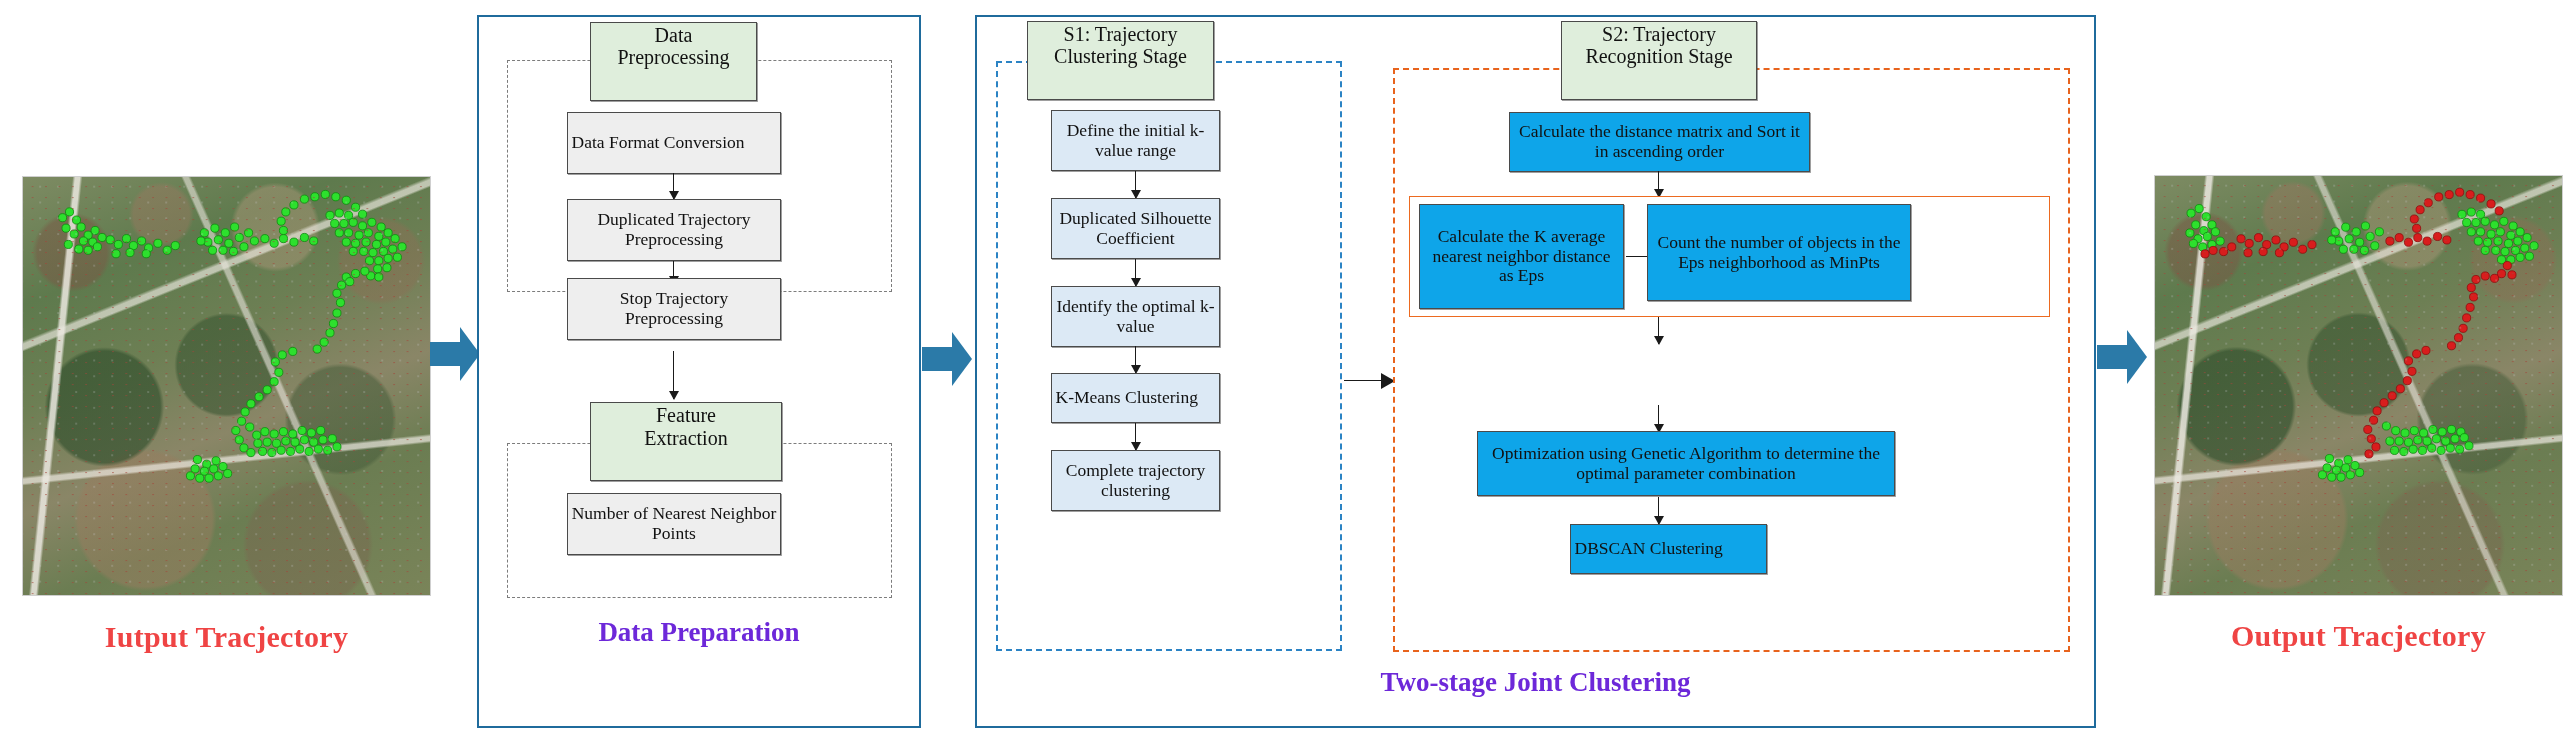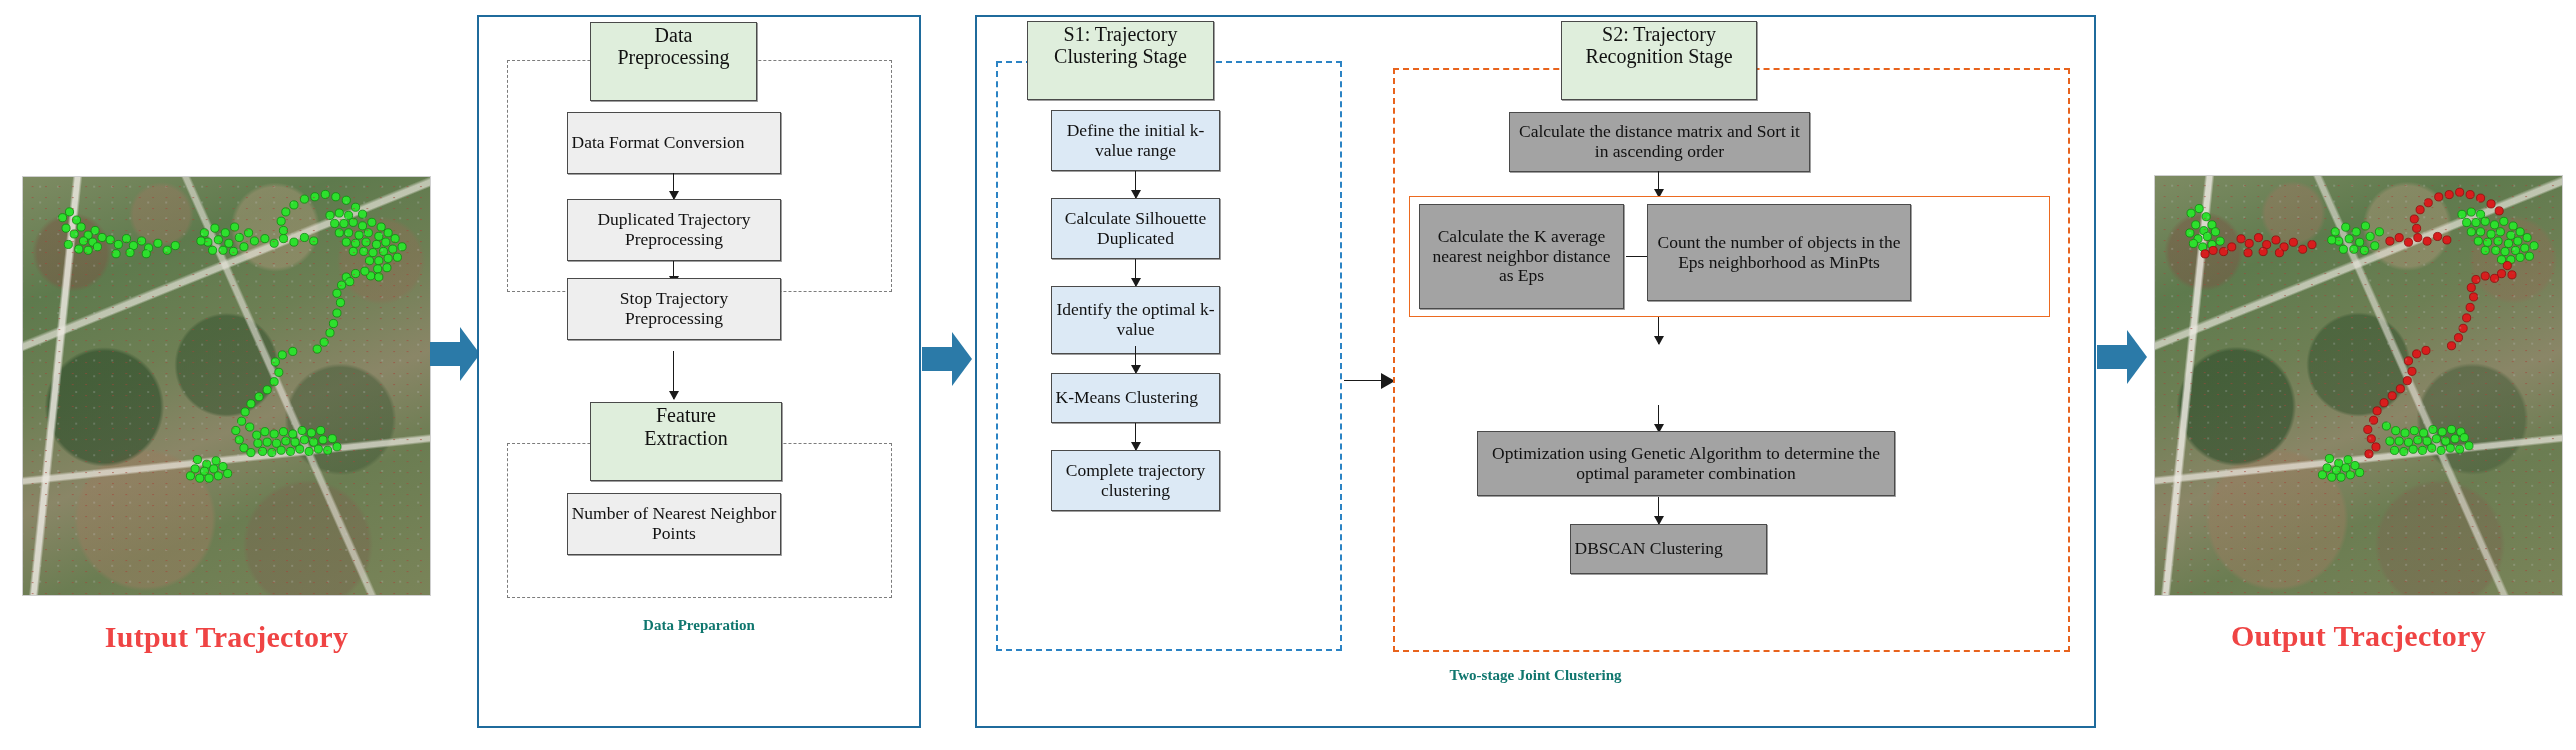--- a/index.html
+++ b/index.html
@@ -62,22 +62,22 @@
   
   .section-frame {
     position: absolute;
     border: 2.3px solid #1f6b9c;
     background: #ffffff;
   }
   .section-title {
     position: absolute;
     text-align: center;
     font-weight: bold;
-    font-size: 15px;
-    color: #0f766e;
+    font-size: 27px;
+    color: #6d28d9;
     left: 0; right: 0;
   }
 
   
   .dash-gray { position: absolute; border: 1.8px dashed #7c7c7c; }
   .dash-blue { position: absolute; border: 2.3px dashed #2b83c4; }
   .dash-orange { position: absolute; border: 2.3px dashed #e8631c; }
   .solid-orange { position: absolute; border: 1.8px solid #ec6a20; background: #ffffff; }
 
   
@@ -87,21 +87,21 @@
     display: flex; align-items: center; justify-content: flex-start;
     text-align: center;
     line-height: 1.12;
     color: #111;
     box-shadow: 0.9px 0.9px 0 rgba(60,60,60,.55);
     padding: 1.2px 3.5px;
   }
   .n-green { background: #dfeedc; font-size: 20px; }
   .n-gray  { background: #eeeeee; font-size: 17.5px; }
   .n-blue  { background: #dce9f5; font-size: 17.5px; }
-  .n-orange{ background: #a3a3a3; font-size: 17.5px; }
+  .n-orange{ background: #0ea5e9; font-size: 17.5px; }
 
   
   .varrow { position: absolute; width: 1.2px; background: #1a1a1a; }
   .varrow::after {
     content: ""; position: absolute; left: 50%; bottom: -0.6px;
     transform: translateX(-50%);
     border-left: 5.3px solid transparent;
     border-right: 5.3px solid transparent;
     border-top: 9.3px solid #1a1a1a;
   }
@@ -351,24 +351,24 @@
     <div class="dash-blue" style="left:18.7px; top:44px; width:346px; height:590px;"></div>
 
     <div class="node n-green" style="left:50px; top:3.5px; width:187px; height:79px; flex-direction:column;">
       <span>S1: Trajectory</span>
       <span>Clustering Stage</span>
     </div>
 
     <div class="node n-blue" style="left:74px; top:93px; width:169px; height:61px;">Define the initial k-value range</div>
     <div class="varrow" style="left:158px; top:154px; height:27px;"></div>
 
-    <div class="node n-blue" style="left:74px; top:181px; width:169px; height:61px;">Calculate Silhouette Duplicated</div>
+    <div class="node n-blue" style="left:74px; top:181px; width:169px; height:61px;">Duplicated Silhouette Coefficient</div>
     <div class="varrow" style="left:158px; top:242px; height:27px;"></div>
 
-    <div class="node n-blue" style="left:74px; top:269px; width:169px; height:68px;">Identify the optimal k-value</div>
+    <div class="node n-blue" style="left:74px; top:269px; width:169px; height:61px;">Identify the optimal k-value</div>
     <div class="varrow" style="left:158px; top:329px; height:27px;"></div>
 
     <div class="node n-blue" style="left:74px; top:356px; width:169px; height:50px;">K-Means Clustering</div>
     <div class="varrow" style="left:158px; top:406px; height:27px;"></div>
 
     <div class="node n-blue" style="left:74px; top:433px; width:169px; height:61px;">Complete trajectory clustering</div>
 
     <div class="harrow big" style="left:367px; top:363px; width:50px;"></div>
 
     <div class="dash-orange" style="left:416px; top:51px; width:677px; height:584px;"></div>

